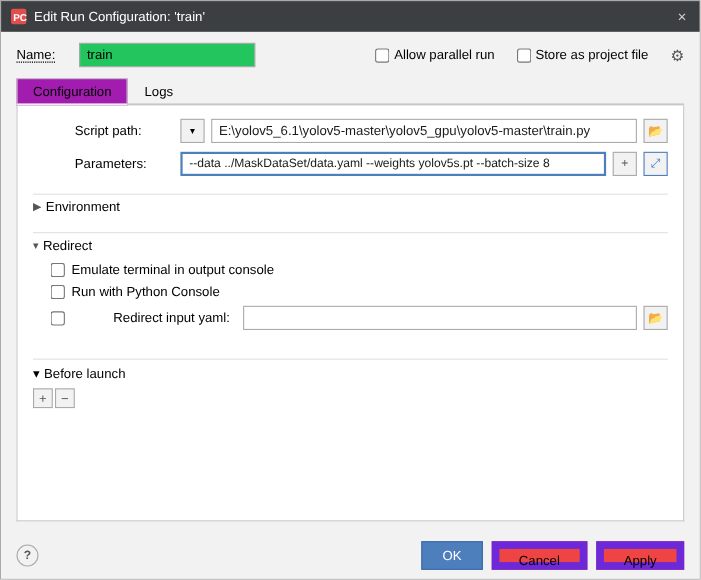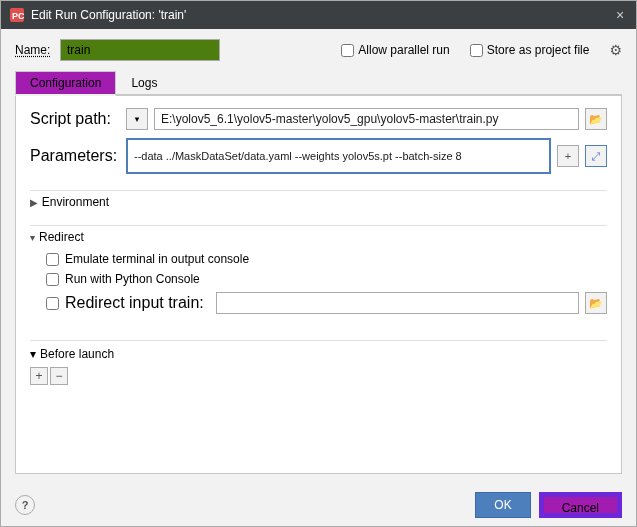--- a/index.html
+++ b/index.html
@@ -58,32 +58,32 @@
       display: flex;
       flex-direction: column;
       padding: 10px 14px 10px 14px;
       background: #f2f2f2;
       overflow: hidden;
     }
     .name-row {
       display: flex;
       align-items: center;
       margin-bottom: 10px;
-      gap: 0;
+      gap: 12px;
     }
     .name-label {
       font-size: 12px;
       min-width: 45px;
       text-decoration: underline;
       text-decoration-style: dotted;
       text-underline-offset: 2px;
     }
     .name-input {
       border: 1px solid #aaa;
-      background: #4d7c0f;
+      background: #22c55e;
       padding: 2px 6px;
       font-size: 12px;
       height: 22px;
       width: 160px;
     }
     .checkboxes-row {
       display: flex;
       align-items: center;
       gap: 20px;
       margin-left: auto;
@@ -134,42 +134,43 @@
       flex-direction: column;
       gap: 0;
     }
     .field-row {
       display: flex;
       align-items: center;
       margin-bottom: 8px;
       gap: 6px;
     }
     .field-label {
-      font-size: 16px;
+      font-size: 12px;
       min-width: 90px;
       flex-shrink: 0;
+      margin-left: 38px;
     }
     .field-label.underline {
       text-decoration-style: dotted;
       text-underline-offset: 2px;
     }
     .script-path-input {
       flex: 1;
       border: 1px solid #aaa;
       background: #fff;
       padding: 2px 6px;
       font-size: 12px;
       height: 22px;
       color: #1a1a1a;
     }
     .params-input {
       flex: 1;
       border: 2px solid #4e7fbd;
       background: #fff;
-      padding: 16px 6px;
+      padding: 2px 6px;
       font-size: 11px;
       height: 22px;
       color: #1a1a1a;
     }
     .folder-btn {
       width: 22px;
       height: 22px;
       border: 1px solid #aaa;
       background: #f2f2f2;
       cursor: pointer;
@@ -282,22 +283,22 @@
       align-items: center;
       justify-content: center;
       font-size: 11px;
       font-weight: bold;
       color: #555;
     }
     .btn {
       padding: 4px 18px;
       font-size: 12px;
       cursor: pointer;
-      border: 5px solid #6d28d9;
-      background: #a21caf;
+      border: 7px solid #6d28d9;
+      background: #ef4444;
       height: 26px;
     }
     .btn-primary {
       background: #4e7fbd;
       color: #fff;
       border: 1px solid #3a6aaa;
     }
     .divider-row {
       height: 6px;
     }
@@ -394,21 +395,21 @@
         <div class="checkbox-row">
           <input type="checkbox" style="">
           <span>Emulate terminal in output console</span>
         </div>
         <div class="checkbox-row">
           <input type="checkbox" style="">
           <span>Run with Python Console</span>
         </div>
         <div class="checkbox-row">
           <input type="checkbox" style="">
-          <span class="field-label" style="min-width: auto; margin-right: 6px;">Redirect input train:</span>
+          <span class="field-label" style="min-width: auto; margin-right: 6px;">Redirect input yaml:</span>
           <input class="redirect-input" type="text" style="">
           <div class="folder-btn">
             <span>📂</span>
           </div>
         </div>
       </div>
 
       <div class="divider-row"></div>
       <div class="divider-row"></div>
       <div class="divider-row"></div>
@@ -426,15 +427,16 @@
     </div>
   </div>
 
   <div class="dialog-footer">
     <div class="footer-left">
       <div class="help-btn">?</div>
     </div>
     <div class="footer-right">
       <button class="btn btn-primary">OK</button>
       <button class="btn">Cancel</button>
+      <button class="btn">Apply</button>
     </div>
   </div>
 </div>
 
 </body></html>

